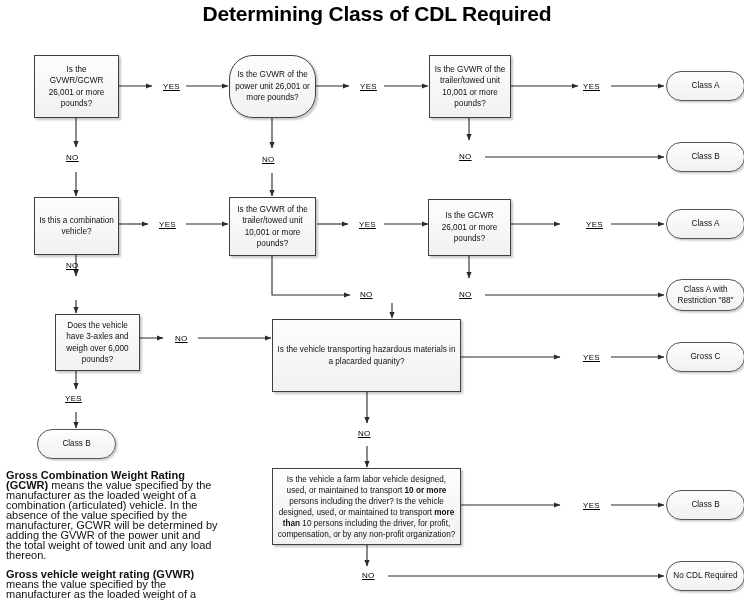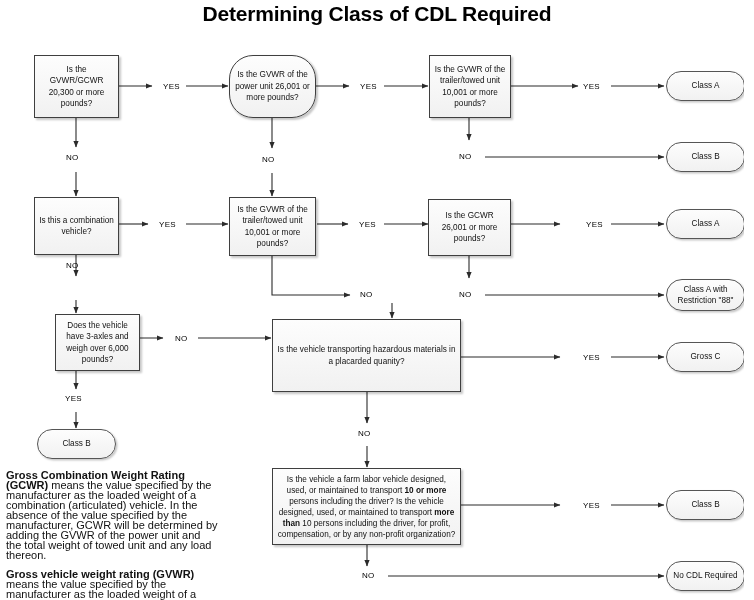--- a/index.html
+++ b/index.html
@@ -61,20 +61,21 @@
   }
   .node .txt { display: block; width: 100%; }
   .node b { font-weight: bold; }
   
   .elabel {
     position: absolute;
     font-size: 8px;
     color: #000;
     letter-spacing: 0.3px;
     white-space: nowrap;
+    text-decoration: underline;
   }
   
   .legend {
     position: absolute;
     font-size: 11px;
     line-height: 10px;
     color: #111;
     width: 212px;
   }
   .legend b { font-weight: bold; }
@@ -146,21 +147,21 @@
 
       <path d="M461,505 L560,505" marker-end="url(#ah)"></path>
       <path d="M611,505 L664,505" marker-end="url(#ah)"></path>
 
       <path d="M367,545 L367,566" marker-end="url(#ah)"></path>
       <path d="M388,576 L664,576" marker-end="url(#ah)"></path>
     </g>
   </svg>
 
   <div class="node decision" style="left:34px; top:55px; width:85px; height:63px;">
-    <span class="txt">Is the GVWR/GCWR 20,300 or more pounds?</span>
+    <span class="txt">Is the GVWR/GCWR 26,001 or more pounds?</span>
   </div>
 
   <div class="node decision" style="left:229px; top:55px; width:87px; height:63px;border-radius:24px;">
     <span class="txt">Is the GVWR of the power unit 26,001 or more pounds?</span>
   </div>
 
   <div class="node decision" style="left:429px; top:55px; width:82px; height:63px;">
     <span class="txt">Is the GVWR of the trailer/towed unit 10,001 or more pounds?</span>
   </div>
 

